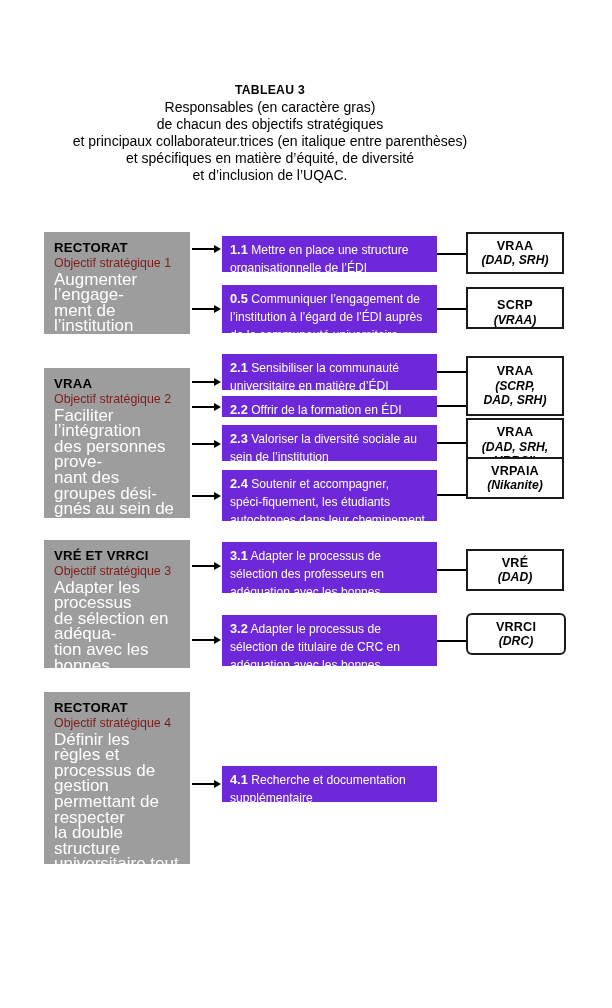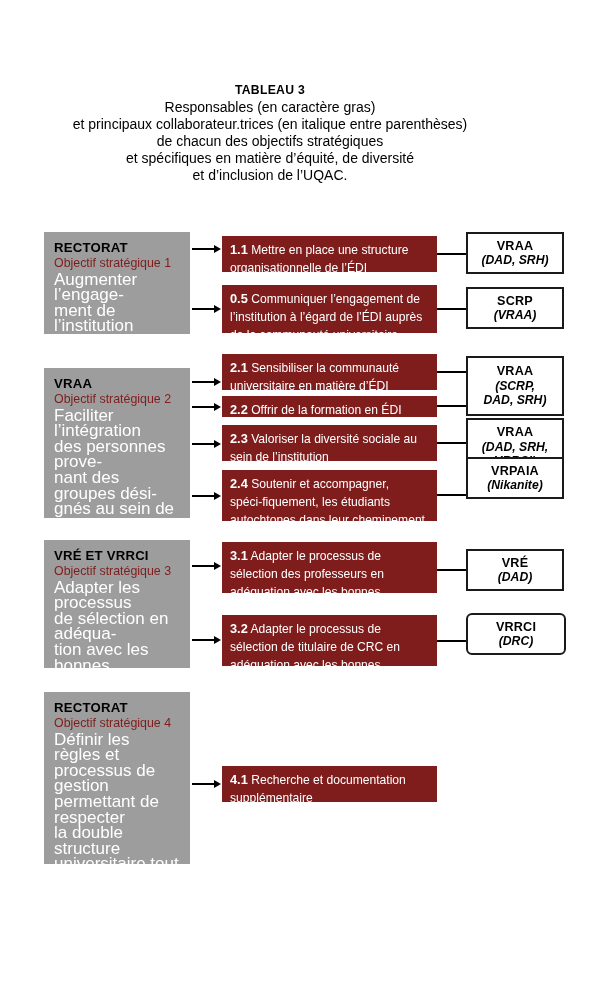--- a/index.html
+++ b/index.html
@@ -69,21 +69,21 @@
   }
   .gray-box .gb-body {
     display: block;
     color: #ffffff;
     font-size: 17px;
     line-height: 15.6px;
   }
 
   .green-box {
     position: absolute;
-    background: #7f1d1d;
+    background: #6d28d9;
     box-sizing: border-box;
     padding: 4px 7px 5px 8px;
     color: #ffffff;
   }
   .green-box .num {
     font-weight: bold;
     font-size: 12.8px;
   }
   .green-box .gtxt {
     font-size: 12.1px;
@@ -141,22 +141,22 @@
     height: 2px;
     background: #000000;
   }
 </style>
 </head>
 <body>
 
 <div id="title-block">
   <span class="t-main">TABLEAU 3</span>
   <span class="t-line">Responsables (en caractère gras)</span>
+  <span class="t-line">de chacun des objectifs stratégiques</span>
   <span class="t-line">et principaux collaborateur.trices (en italique entre parenthèses)</span>
-  <span class="t-line">de chacun des objectifs stratégiques</span>
   <span class="t-line">et spécifiques en matière d’équité, de diversité</span>
   <span class="t-line">et d’inclusion de l’UQAC.</span>
 </div>
 
 <div id="diagram">
 
   <div class="gray-box" style="left:44px; top:232px; width:146px; height:102px;">
     <span class="gb-title">RECTORAT</span>
     <span class="gb-sub">Objectif stratégique 1</span>
     <span class="gb-body">Augmenter l’engage-<br>ment de l’institution<br>à l’égard de l’ÉDI</span>
@@ -180,21 +180,21 @@
   </div>
 
   <div class="conn" style="left:437px; top:253px; width:29px;"></div>
   <div class="conn" style="left:437px; top:308px; width:29px;"></div>
 
   <div class="white-box" style="left:466px; top:232px; width:98px; height:42px;">
     <span class="wb-title">VRAA</span>
     <span class="wb-sub">(DAD, SRH)</span>
   </div>
 
-  <div class="white-box" style="left:466px; top:287px; width:98px; height:42px;">
+  <div class="white-box" style="left:466px; top:287px; width:98px; height:42px;justify-content:flex-end;">
     <span class="wb-title">SCRP</span>
     <span class="wb-sub">(VRAA)</span>
   </div>
 
   <div class="gray-box" style="left:44px; top:368px; width:146px; height:150px;">
     <span class="gb-title">VRAA</span>
     <span class="gb-sub">Objectif stratégique 2</span>
     <span class="gb-body">Faciliter l’intégration<br>des personnes prove-<br>nant des groupes dési-<br>gnés au sein de notre<br>milieu universitaire</span>
   </div>
 

